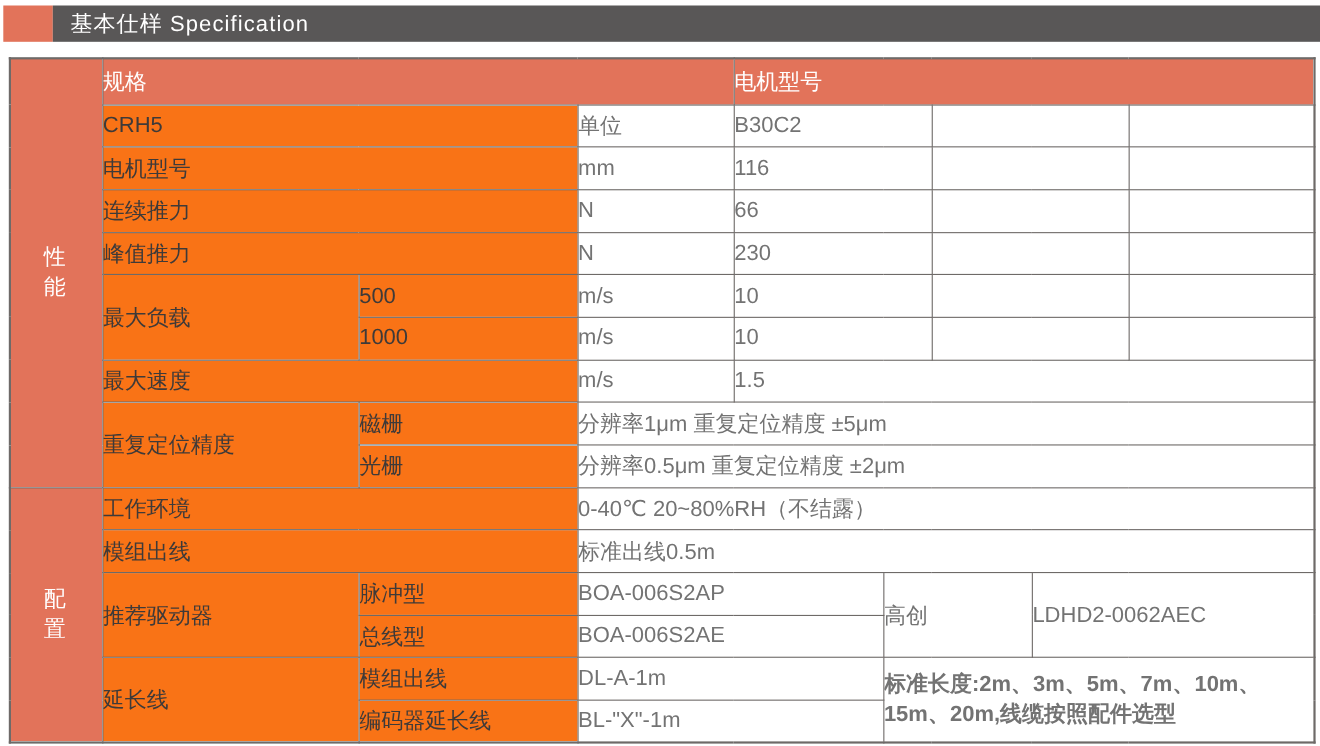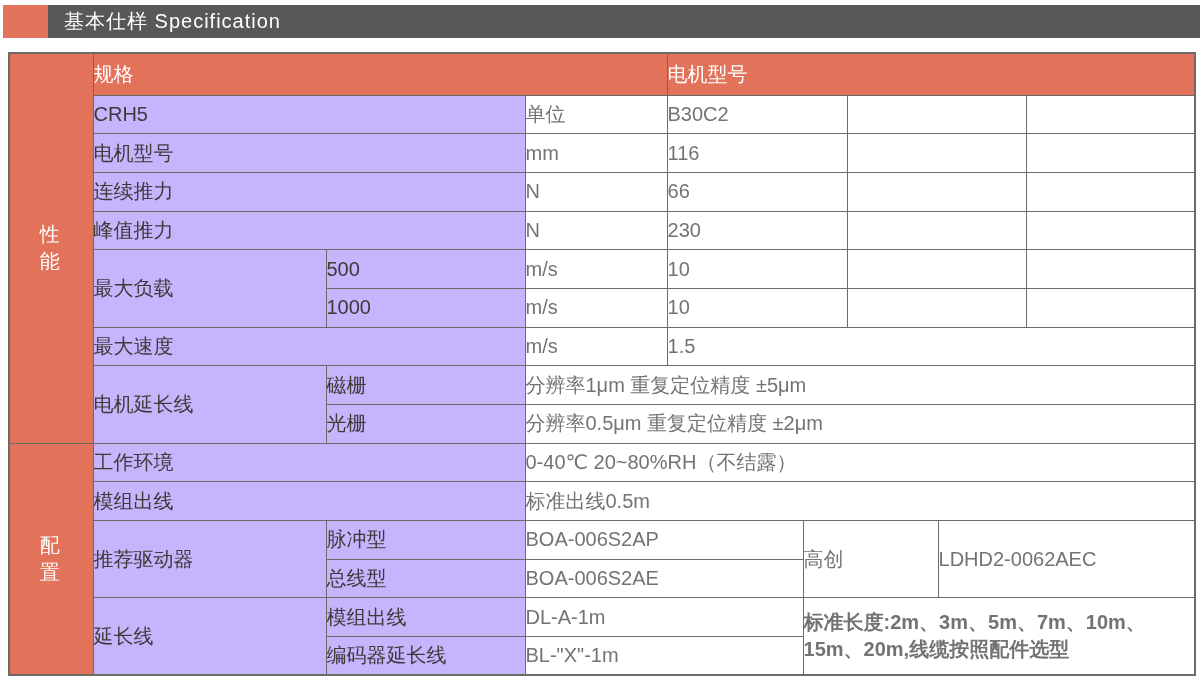--- a/index.html
+++ b/index.html
@@ -47,21 +47,21 @@
     padding: 0;
     overflow: hidden;
   }
   tr.hdr  { height: 42px; }
   tr.row  { height: 38.7px; }
   td.orange {
     background: #E2735A;
     color: #ffffff;
   }
   td.pink {
-    background: #c4b5fd;
+    background: #f97316;
     color: #3E3A39;
   }
   td.val {
     background: #ffffff;
     color: #737373;
   }
   td.section {
     background: #E2735A;
     color: #ffffff;
     font-size: 30px;
@@ -162,21 +162,21 @@
     <td class="val"></td>
   </tr>
 
   <tr class="row">
     <td class="pink" colspan="2">最大速度</td>
     <td class="val">m/s</td>
     <td class="val" colspan="5">1.5</td>
   </tr>
 
   <tr class="row">
-    <td class="pink" rowspan="2">电机延长线</td>
+    <td class="pink" rowspan="2">重复定位精度</td>
     <td class="pink">磁栅</td>
     <td class="val" colspan="6">分辨率1μm 重复定位精度 ±5μm</td>
   </tr>
 
   <tr class="row">
     <td class="pink">光栅</td>
     <td class="val" colspan="6">分辨率0.5μm 重复定位精度 ±2μm</td>
   </tr>
 
   <tr class="row">

